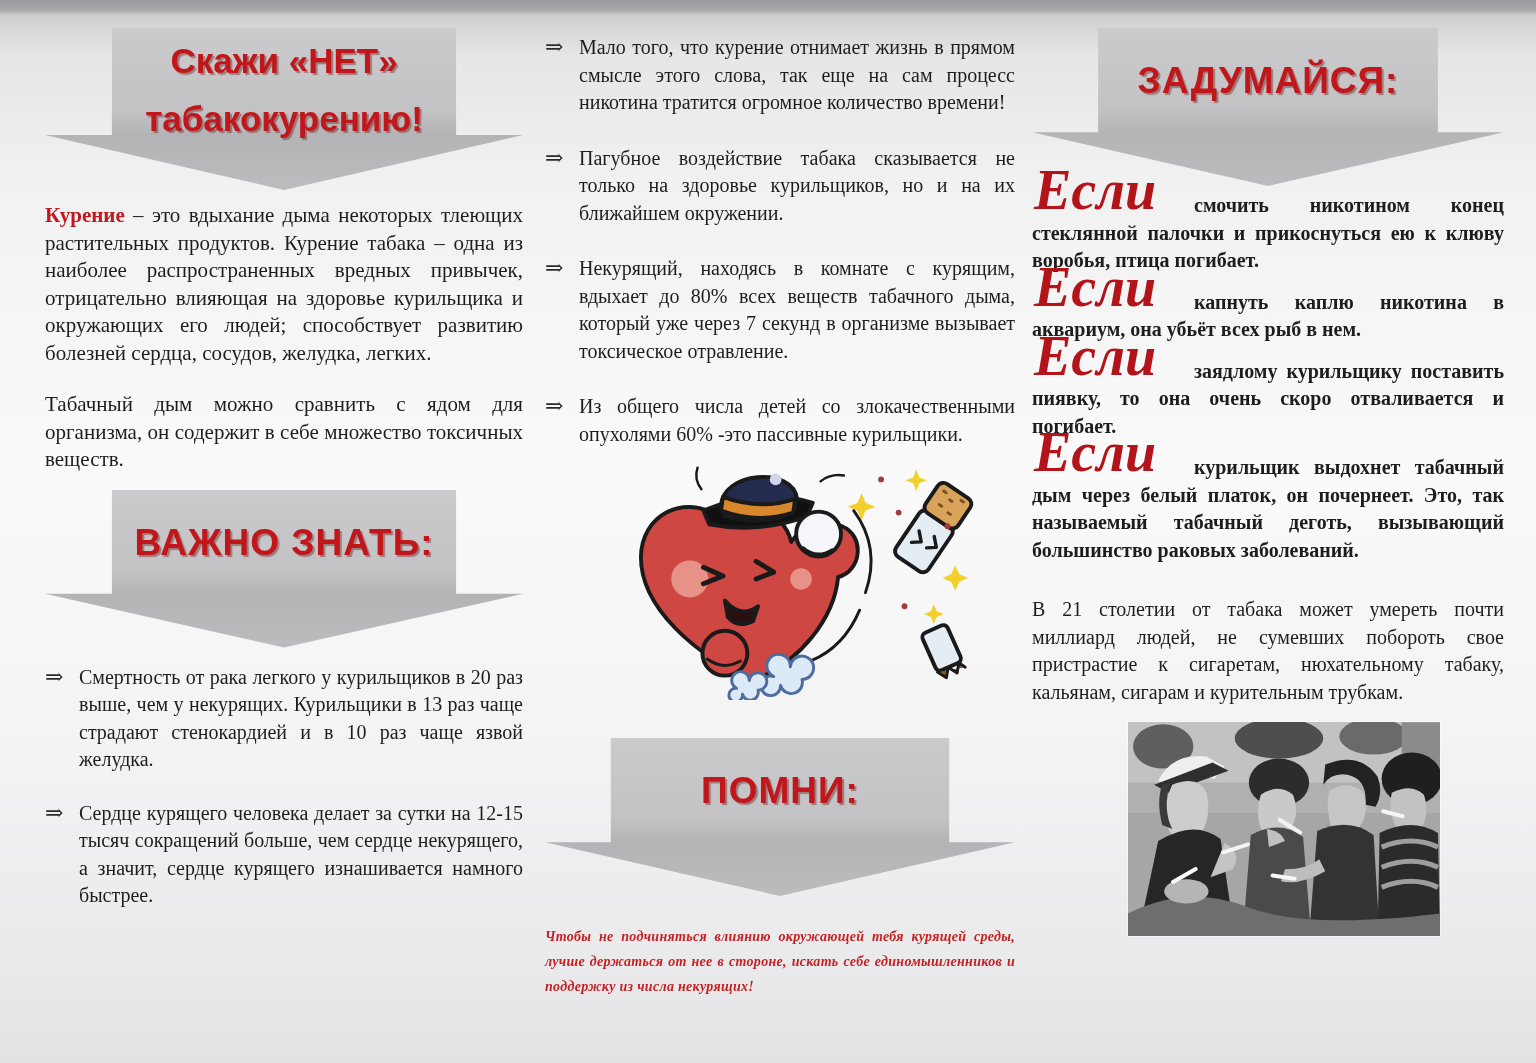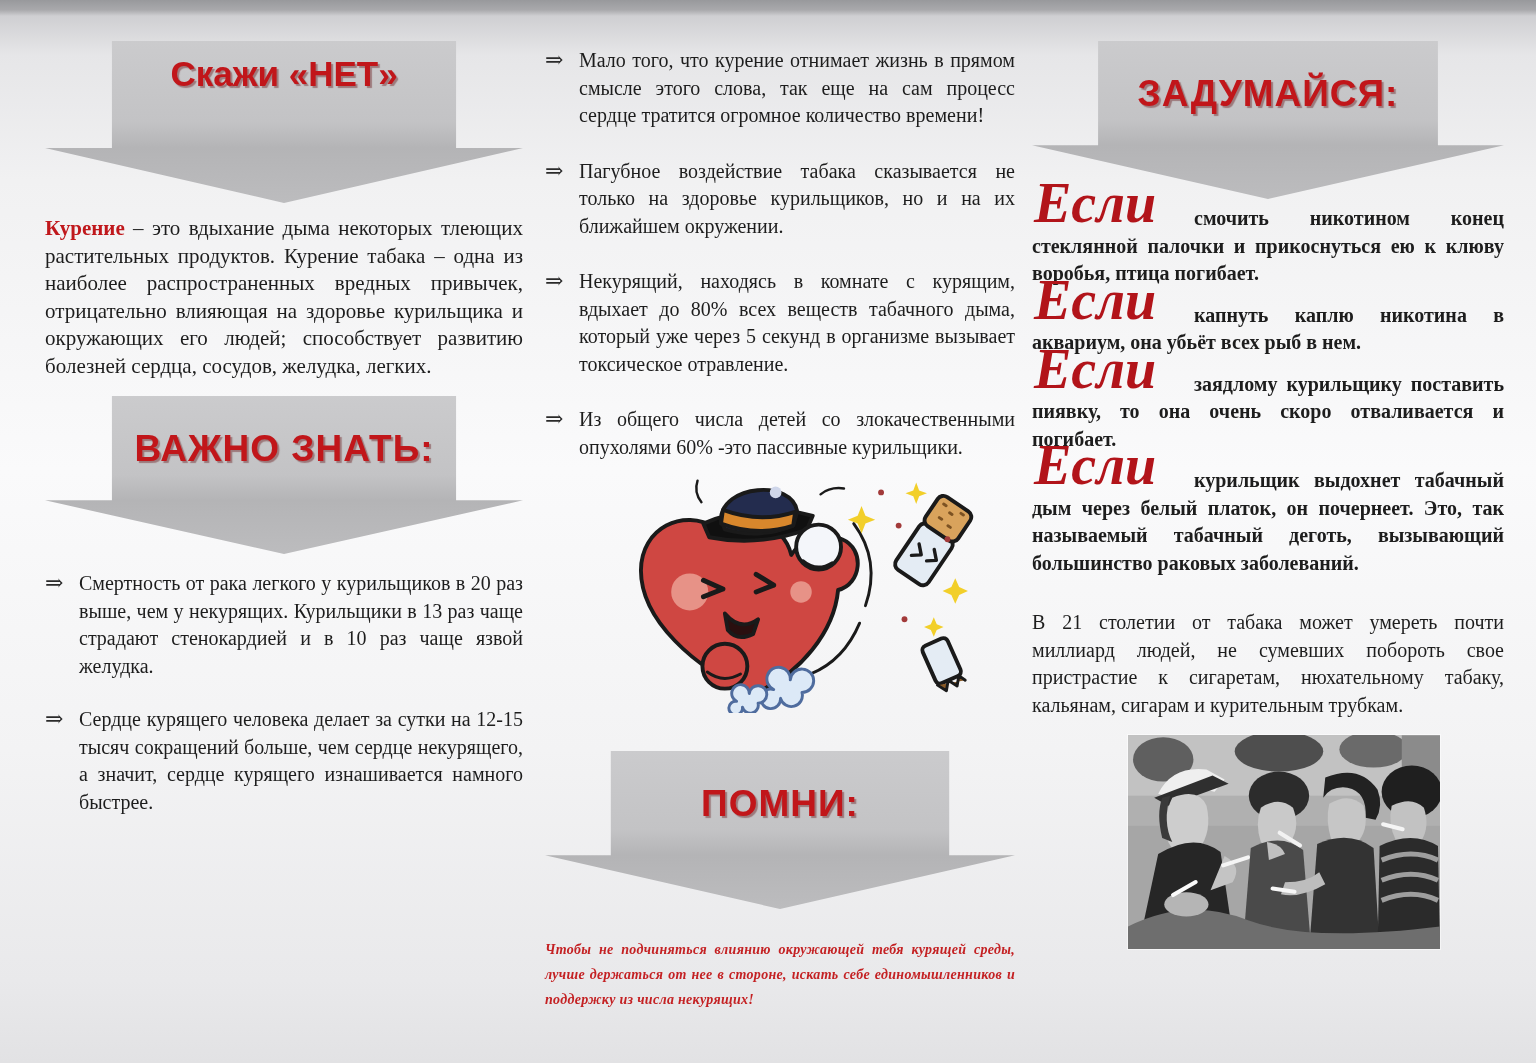--- a/index.html
+++ b/index.html
@@ -4,21 +4,21 @@
 <style>
   html,body{margin:0;padding:0;}
   .page{
     position:relative;width:1536px;height:1063px;overflow:hidden;
     background:linear-gradient(180deg,
       #98999c 0px,#a9a9ac 10px,#cfcfd2 16px,#e6e6e8 55px,
       #f1f1f2 180px,#fafafb 470px,#f3f3f4 750px,#e9e9eb 980px,#e2e2e4 1063px);
     font-family:"Liberation Serif","DejaVu Serif",serif;
     color:#1d1d1d;
   }
-  .col{position:absolute;top:13px;}
+  .col{position:absolute;top:0;}
   .col-left{left:45px;width:478px;}
   .col-mid{left:545px;width:470px;}
   .col-right{left:1032px;width:472px;}
 
   
   .callout{
     width:100%;
     background:linear-gradient(180deg,#cbcbcd 0%,#c3c3c5 50%,#b4b4b6 66%,#bcbcbe 100%);
     clip-path:polygon(14% 0,86% 0,86% 66%,100% 66%,50% 100%,0 66%,14% 66%);
     text-align:center;
@@ -69,50 +69,52 @@
   .photo-wrap{margin:16px 0 0 96px;width:312px;height:214px;box-shadow:0 0 0 1px rgba(255,255,255,.5);}
 </style>
 </head>
 <body>
 
 <div class="page">
 
   <section class="col col-left">
     <div class="callout callout-title">
       <span class="ct">Скажи «НЕТ»</span>
+      <span class="ct">табакокурению!</span>
     </div>
     <p class="body-p p-first"><span class="lead-red">Курение</span> <span>– это вдыхание дыма некоторых тлеющих растительных продуктов. Курение табака – одна из наиболее распространенных вредных привычек, отрицательно влияющая на здоровье курильщика и окружающих его людей; способствует развитию болезней сердца, сосудов, желудка, легких.</span></p>
+    <p class="body-p">Табачный дым можно сравнить с ядом для организма, он содержит в себе множество токсичных веществ.</p>
     <div class="callout callout-sub mt-left-sub">
       <span class="ct">ВАЖНО ЗНАТЬ:</span>
     </div>
     <div class="bullets">
       <div class="bullet">
         <span class="bmark">⇒</span>
         <span class="btext">Смертность от рака легкого у курильщиков в 20 раз выше, чем у некурящих. Курильщики в 13 раз чаще страдают стенокардией и в 10 раз чаще язвой желудка.</span>
       </div>
       <div class="bullet">
         <span class="bmark">⇒</span>
         <span class="btext">Сердце курящего человека делает за сутки на 12-15 тысяч сокращений больше, чем сердце некурящего, а значит, сердце курящего изнашивается намного быстрее.</span>
       </div>
     </div>
   </section>
 
   <section class="col col-mid">
     <div class="bullets">
       <div class="bullet">
         <span class="bmark">⇒</span>
-        <span class="btext">Мало того, что курение отнимает жизнь в прямом смысле этого слова, так еще на сам процесс сердце тратится огромное количество времени!</span>
+        <span class="btext">Мало того, что курение отнимает жизнь в прямом смысле этого слова, так еще на сам процесс никотина тратится огромное количество времени!</span>
       </div>
       <div class="bullet">
         <span class="bmark">⇒</span>
         <span class="btext">Пагубное воздействие табака сказывается не только на здоровье курильщиков, но и на их ближайшем окружении.</span>
       </div>
       <div class="bullet">
         <span class="bmark">⇒</span>
-        <span class="btext">Некурящий, находясь в комнате с курящим, вдыхает до 80% всех веществ табачного дыма, который уже через 5 секунд в организме вызывает токсическое отравление.</span>
+        <span class="btext">Некурящий, находясь в комнате с курящим, вдыхает до 80% всех веществ табачного дыма, который уже через 7 секунд в организме вызывает токсическое отравление.</span>
       </div>
       <div class="bullet">
         <span class="bmark">⇒</span>
         <span class="btext">Из общего числа детей со злокачественными опухолями 60% -это пассивные курильщики.</span>
       </div>
     </div>
 
     <div class="cartoon-wrap">
       <svg viewBox="0 0 390 252" width="390" height="246" aria-hidden="true">
         <g stroke="#1a1a1a" stroke-width="4" stroke-linejoin="round" stroke-linecap="round">

